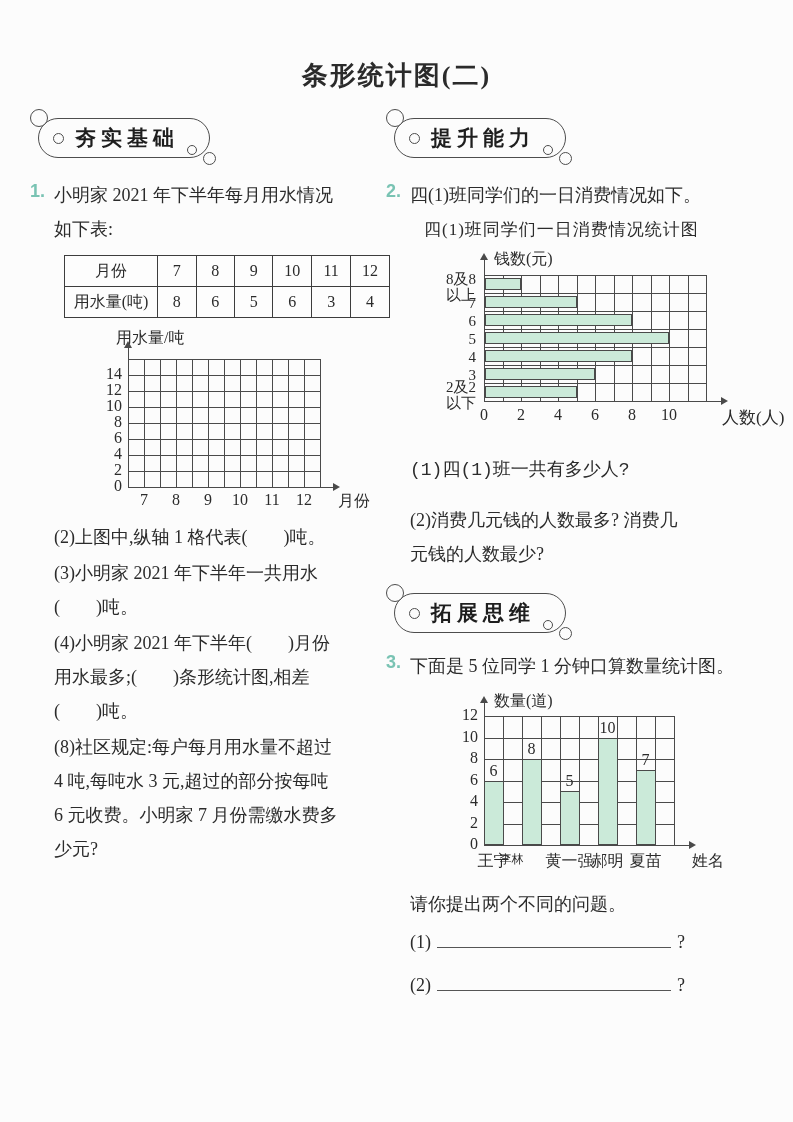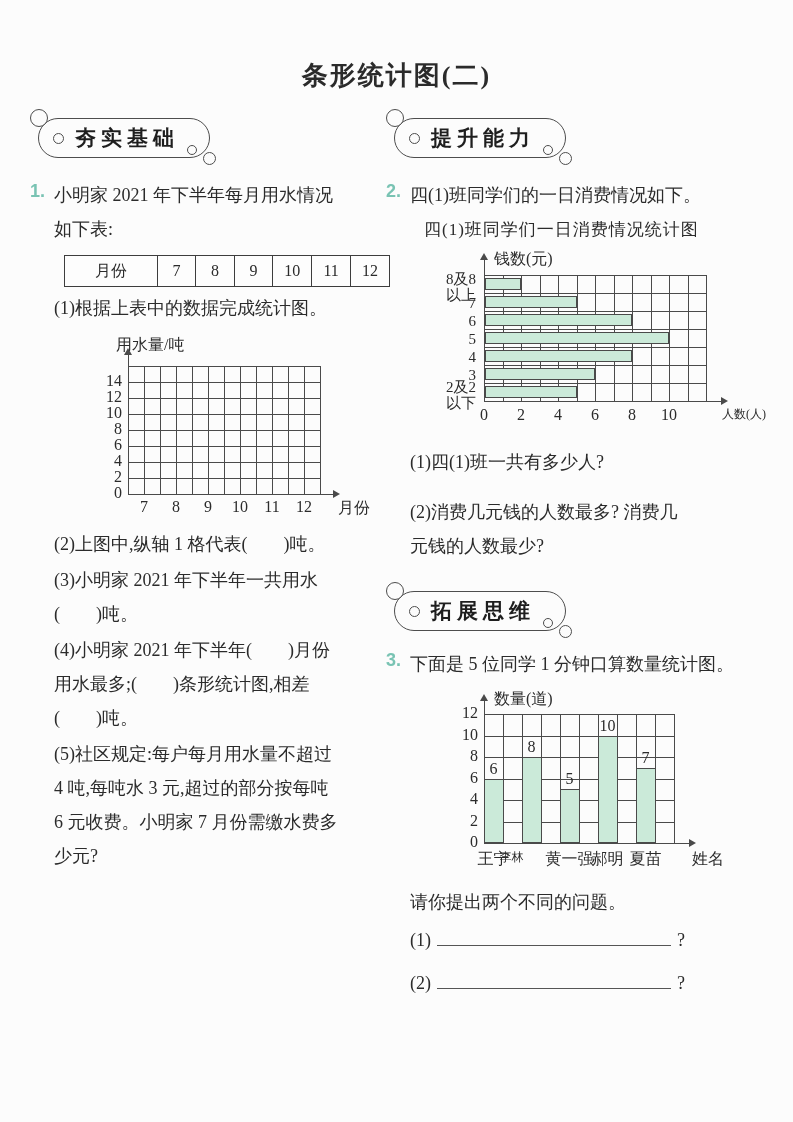--- a/index.html
+++ b/index.html
@@ -79,26 +79,32 @@
       <tbody>
           <tr>
         <td class="label-cell">月份</td>
         <td class="num-cell">7</td>
         <td class="num-cell">8</td>
         <td class="num-cell">9</td>
         <td class="num-cell">10</td>
         <td class="num-cell">11</td>
         <td class="num-cell">12</td>
       </tr>
+      <tr>
+        <td class="label-cell">用水量(吨)</td>
+        <td class="num-cell">8</td>
+        <td class="num-cell">6</td>
+        <td class="num-cell">5</td>
+        <td class="num-cell">6</td>
+        <td class="num-cell">3</td>
+        <td class="num-cell">4</td>
+      </tr>
     </tbody>
       </table>
 
-    <div class="qblock">
-      <p class="line">(1)根据上表中的数据完成统计图。</p>
-    </div>
 
     <div id="chartA" class="chart-box">
         <div style="position: absolute; left: 62px; top: 2px; font-size: 16px;">用水量/吨</div>
         <div style="position: absolute; left: 74px; top: 33px; width: 1px; height: 128px; background: rgb(74, 74, 74);"></div>
         <div style="position: absolute; left: 90px; top: 33px; width: 1px; height: 128px; background: rgb(74, 74, 74);"></div>
         <div style="position: absolute; left: 106px; top: 33px; width: 1px; height: 128px; background: rgb(74, 74, 74);"></div>
         <div style="position: absolute; left: 122px; top: 33px; width: 1px; height: 128px; background: rgb(74, 74, 74);"></div>
         <div style="position: absolute; left: 138px; top: 33px; width: 1px; height: 128px; background: rgb(74, 74, 74);"></div>
         <div style="position: absolute; left: 154px; top: 33px; width: 1px; height: 128px; background: rgb(74, 74, 74);"></div>
         <div style="position: absolute; left: 170px; top: 33px; width: 1px; height: 128px; background: rgb(74, 74, 74);"></div>
@@ -144,21 +150,21 @@
     <div class="qblock">
       <p class="line">(3)小明家 2021 年下半年一共用水</p>
       <p class="line">(　　)吨。</p>
     </div>
     <div class="qblock">
       <p class="line">(4)小明家 2021 年下半年(　　)月份</p>
       <p class="line">用水最多;(　　)条形统计图,相差</p>
       <p class="line">(　　)吨。</p>
     </div>
     <div class="qblock">
-      <p class="line">(5)社区规定:每户每月用水量不超过</p>
+      <p class="line">(8)社区规定:每户每月用水量不超过</p>
       <p class="line">4 吨,每吨水 3 元,超过的部分按每吨</p>
       <p class="line">6 元收费。小明家 7 月份需缴水费多</p>
       <p class="line">少元?</p>
     </div>
   </div>
 </div>
 
 <div class="col col-right">
   <div class="badge">
     <span class="dot-big"></span>
@@ -215,33 +221,33 @@
         <div style="position: absolute; left: 0px; top: 100px; width: 66px; text-align: right; font-size: 15px; line-height: 16px; white-space: pre-line;">4</div>
         <div style="position: absolute; left: 0px; top: 118px; width: 66px; text-align: right; font-size: 15px; line-height: 16px; white-space: pre-line;">3</div>
         <div style="position: absolute; left: 0px; top: 130px; width: 66px; text-align: right; font-size: 15px; line-height: 16px; white-space: pre-line;">2及2
 以下</div>
         <div style="position: absolute; left: 65px; top: 157px; width: 18px; text-align: center; font-size: 16px;">0</div>
         <div style="position: absolute; left: 102px; top: 157px; width: 18px; text-align: center; font-size: 16px;">2</div>
         <div style="position: absolute; left: 139px; top: 157px; width: 18px; text-align: center; font-size: 16px;">4</div>
         <div style="position: absolute; left: 176px; top: 157px; width: 18px; text-align: center; font-size: 16px;">6</div>
         <div style="position: absolute; left: 213px; top: 157px; width: 18px; text-align: center; font-size: 16px;">8</div>
         <div style="position: absolute; left: 250px; top: 157px; width: 18px; text-align: center; font-size: 16px;">10</div>
-        <div style="position: absolute; left: 312px; top: 157px; font-size: 12px;">人数(人)</div>
+        <div style="position: absolute; left: 312px; top: 157px; font-size: 17px;">人数(人)</div>
       </div>
 
-    <div class="qblock" style="margin-top:10px;">
+    <div class="qblock" style="margin-top:18px;font-family:Liberation Mono, monospace;">
       <p class="line">(1)四(1)班一共有多少人?</p>
     </div>
     <div class="qblock" style="margin-top:16px;">
       <p class="line">(2)消费几元钱的人数最多? 消费几</p>
       <p class="line">元钱的人数最少?</p>
     </div>
   </div>
 
-  <div class="badge" style="margin-top:28px;">
+  <div class="badge" style="margin-top:22px;">
     <span class="dot-big"></span>
     <span class="dot-in"></span>
     <span>拓展思维</span>
     <span class="dot-out1"></span>
     <span class="dot-out2"></span>
   </div>
 
   <div class="problem" style="margin-top:16px;">
     <span class="pnum">3.</span>
     <p class="line">下面是 5 位同学 1 分钟口算数量统计图。</p>

